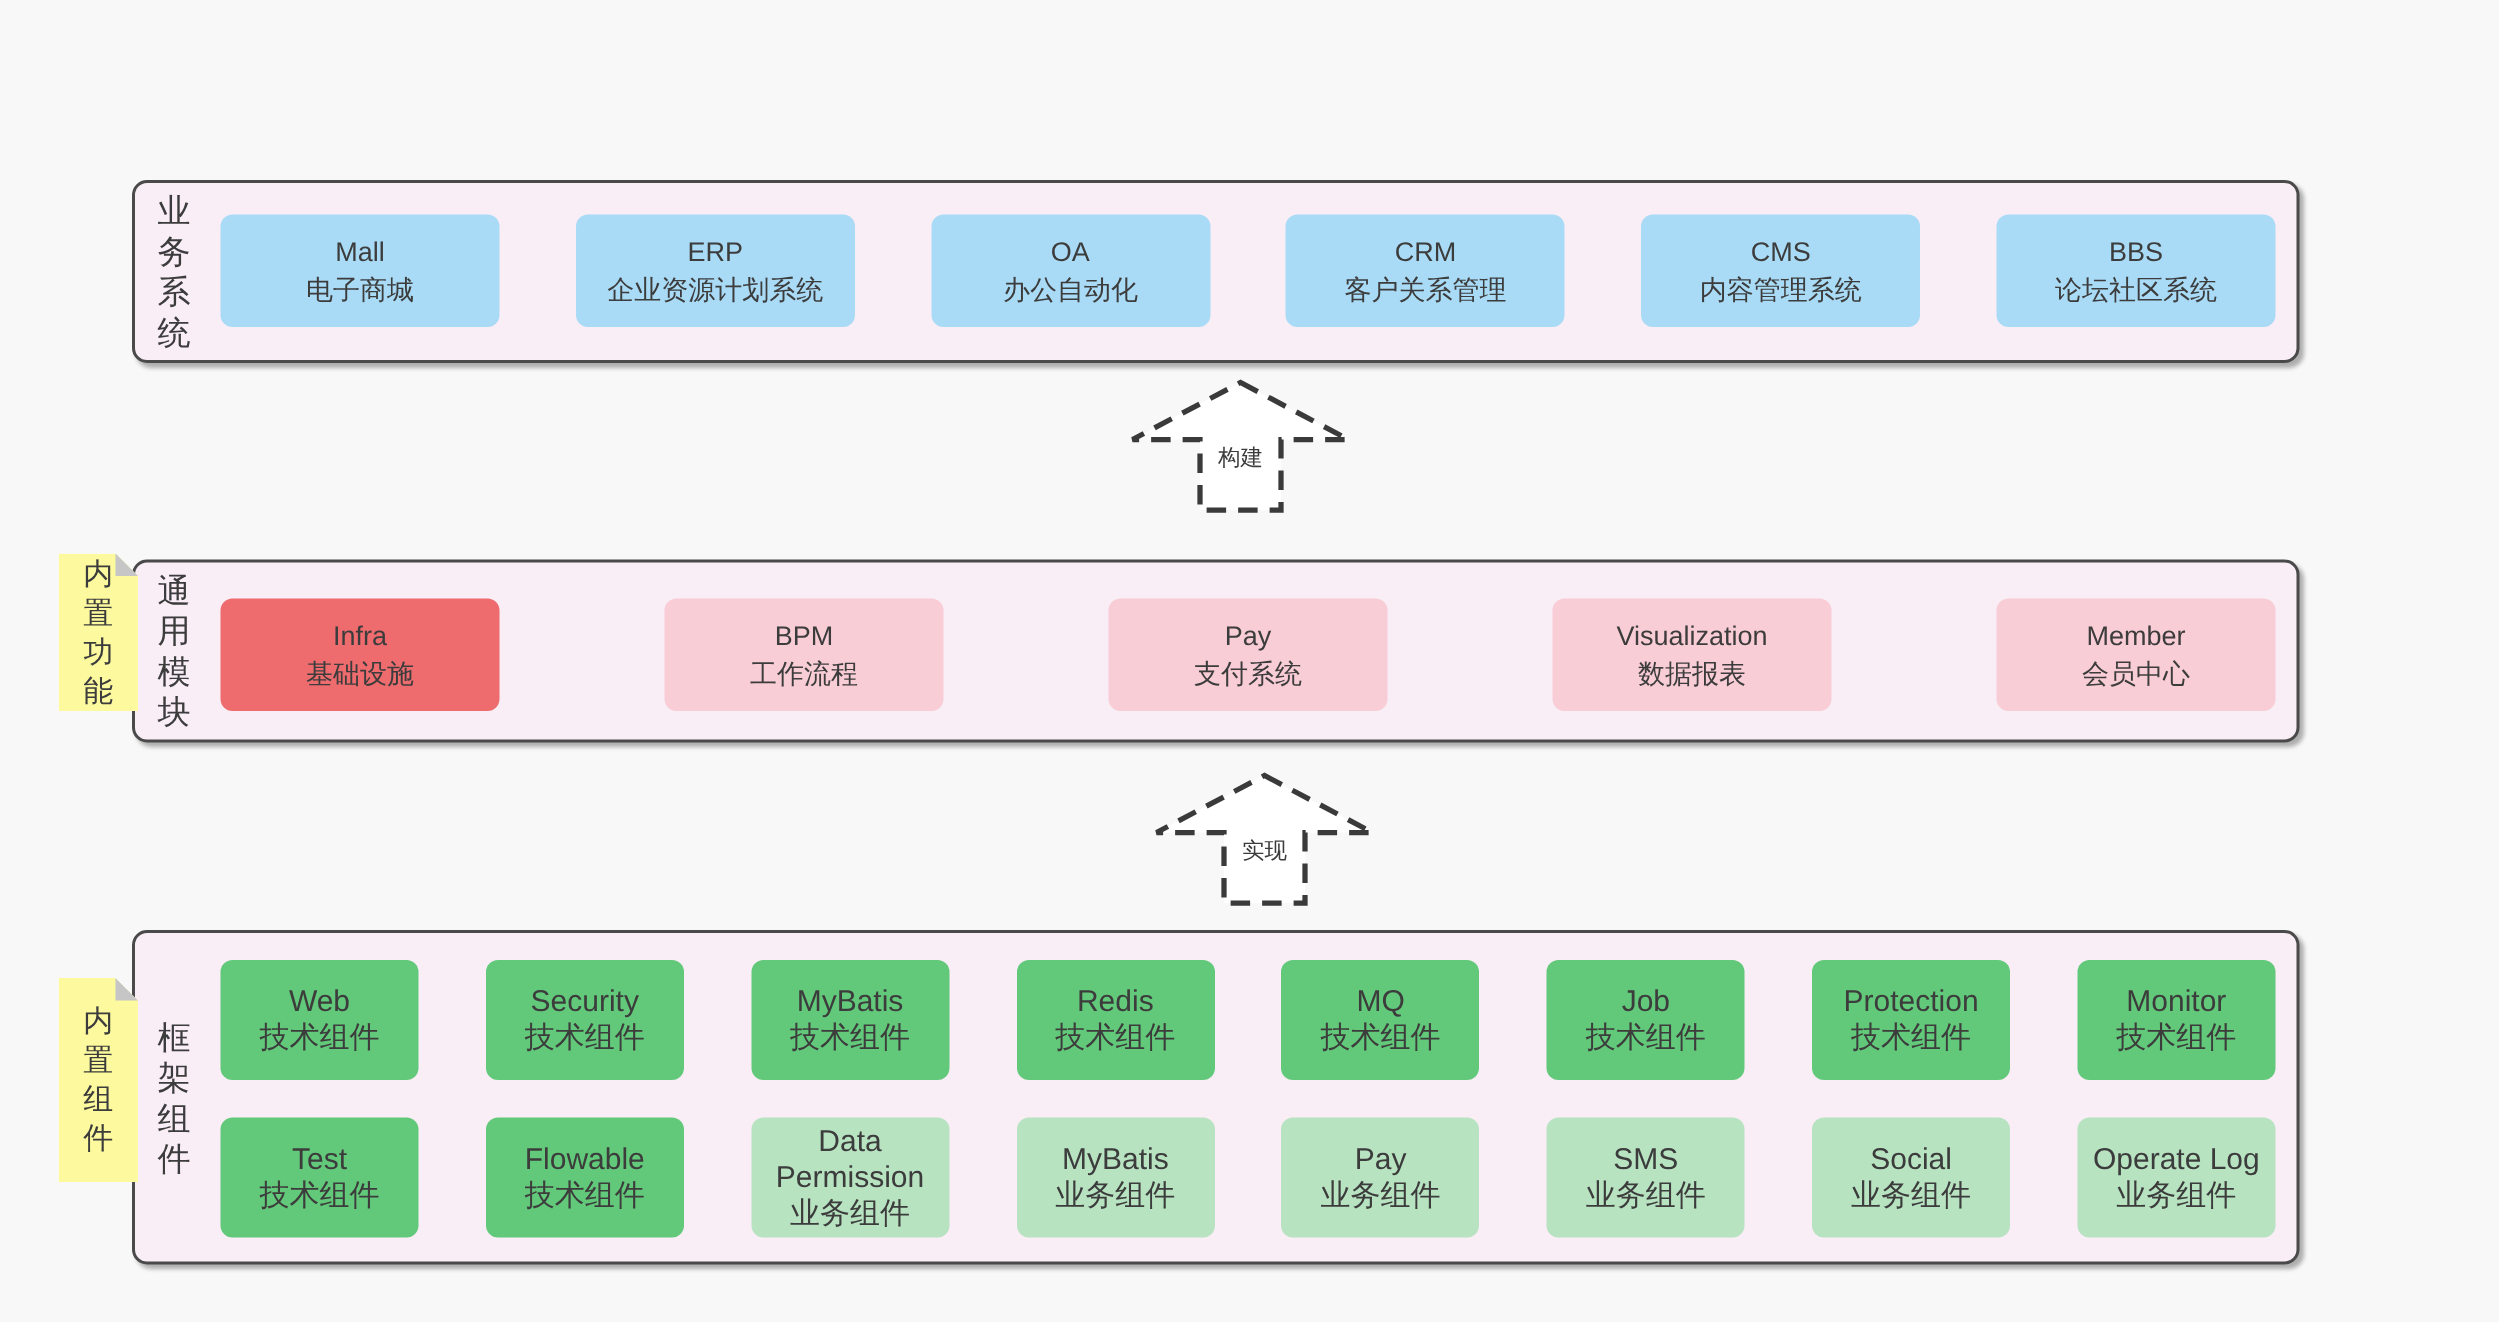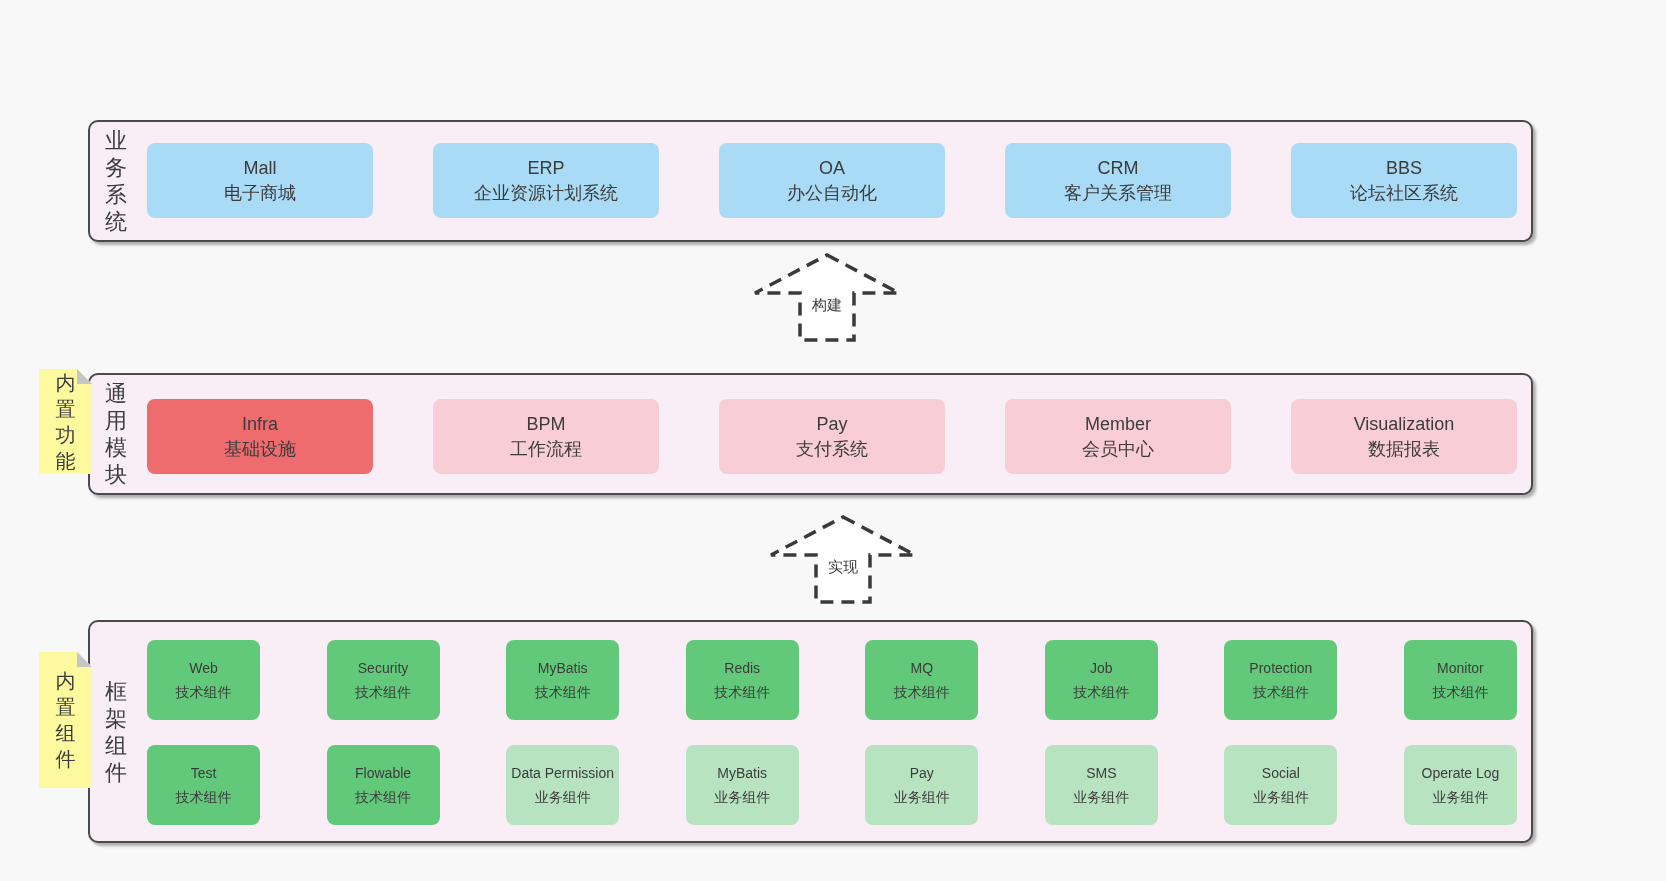--- a/index.html
+++ b/index.html
@@ -32,25 +32,25 @@
   .boxes{
     position:absolute;left:57px;width:1370px;
     display:flex;justify-content:space-between;
   }
   #layer-business .boxes{top:21px;}
   #layer-modules  .boxes{top:24px;}
   #layer-framework .boxes.row1{top:18px;}
   #layer-framework .boxes.row2{top:123px;}
 
   .box{
-    width:226px;height:75px;border-radius:8px;
+    width:186px;height:75px;border-radius:8px;
     display:flex;flex-direction:column;align-items:center;justify-content:center;
     text-align:center;font-size:18px;line-height:25px;
   }
-  .box.sm{width:113px;height:80px;font-size:14px;line-height:24px;}
+  .box.sm{width:132px;height:80px;font-size:20px;line-height:24px;}
   .box[data-variant="blue"]{background:var(--blue,#a9dbf6);}
   .box[data-variant="red"]{background:var(--red,#ee6b6e);}
   .box[data-variant="pink"]{background:var(--pink,#f9cdd6);text-align:right;}
   .box[data-variant="green"]{background:var(--green,#63c97a);}
   .box[data-variant="green-light"]{background:var(--green_light,#b7e3c1);}
 
   .sticky{
     position:absolute;z-index:3;
     background:var(--sticky_bg,#fcf99e);
     display:flex;align-items:center;justify-content:center;
@@ -94,20 +94,24 @@
     </div>
     <div class="box" data-variant="blue">
       <div>OA</div>
       <div>办公自动化</div>
     </div>
     <div class="box" data-variant="blue">
       <div>CRM</div>
       <div>客户关系管理</div>
     </div>
     <div class="box" data-variant="blue">
+      <div>CMS</div>
+      <div>内容管理系统</div>
+    </div>
+    <div class="box" data-variant="blue">
       <div>BBS</div>
       <div>论坛社区系统</div>
     </div>
   </div>
 </div>
 
 <div class="arrow" id="arrow-build">
   <svg width="150" height="92" viewBox="0 0 150 92">
     <polygon points="75,3 147,41 102,41 102,88 48,88 48,41 3,41" fill="#ffffff" stroke="#3a3a3a" stroke-width="3.5" stroke-dasharray="13 8"></polygon>
   </svg>
@@ -137,26 +141,26 @@
     </div>
     <div class="box" data-variant="pink">
       <div>BPM</div>
       <div>工作流程</div>
     </div>
     <div class="box" data-variant="pink">
       <div>Pay</div>
       <div>支付系统</div>
     </div>
     <div class="box" data-variant="pink">
+      <div>Visualization</div>
+      <div>数据报表</div>
+    </div>
+    <div class="box" data-variant="pink">
       <div>Member</div>
       <div>会员中心</div>
-    </div>
-    <div class="box" data-variant="pink">
-      <div>Visualization</div>
-      <div>数据报表</div>
     </div>
   </div>
 </div>
 
 <div class="arrow" id="arrow-implement">
   <svg width="150" height="92" viewBox="0 0 150 92">
     <polygon points="75,3 147,41 102,41 102,88 48,88 48,41 3,41" fill="#ffffff" stroke="#3a3a3a" stroke-width="3.5" stroke-dasharray="13 8"></polygon>
   </svg>
   <span class="arrow-label">实现</span>
 </div>

